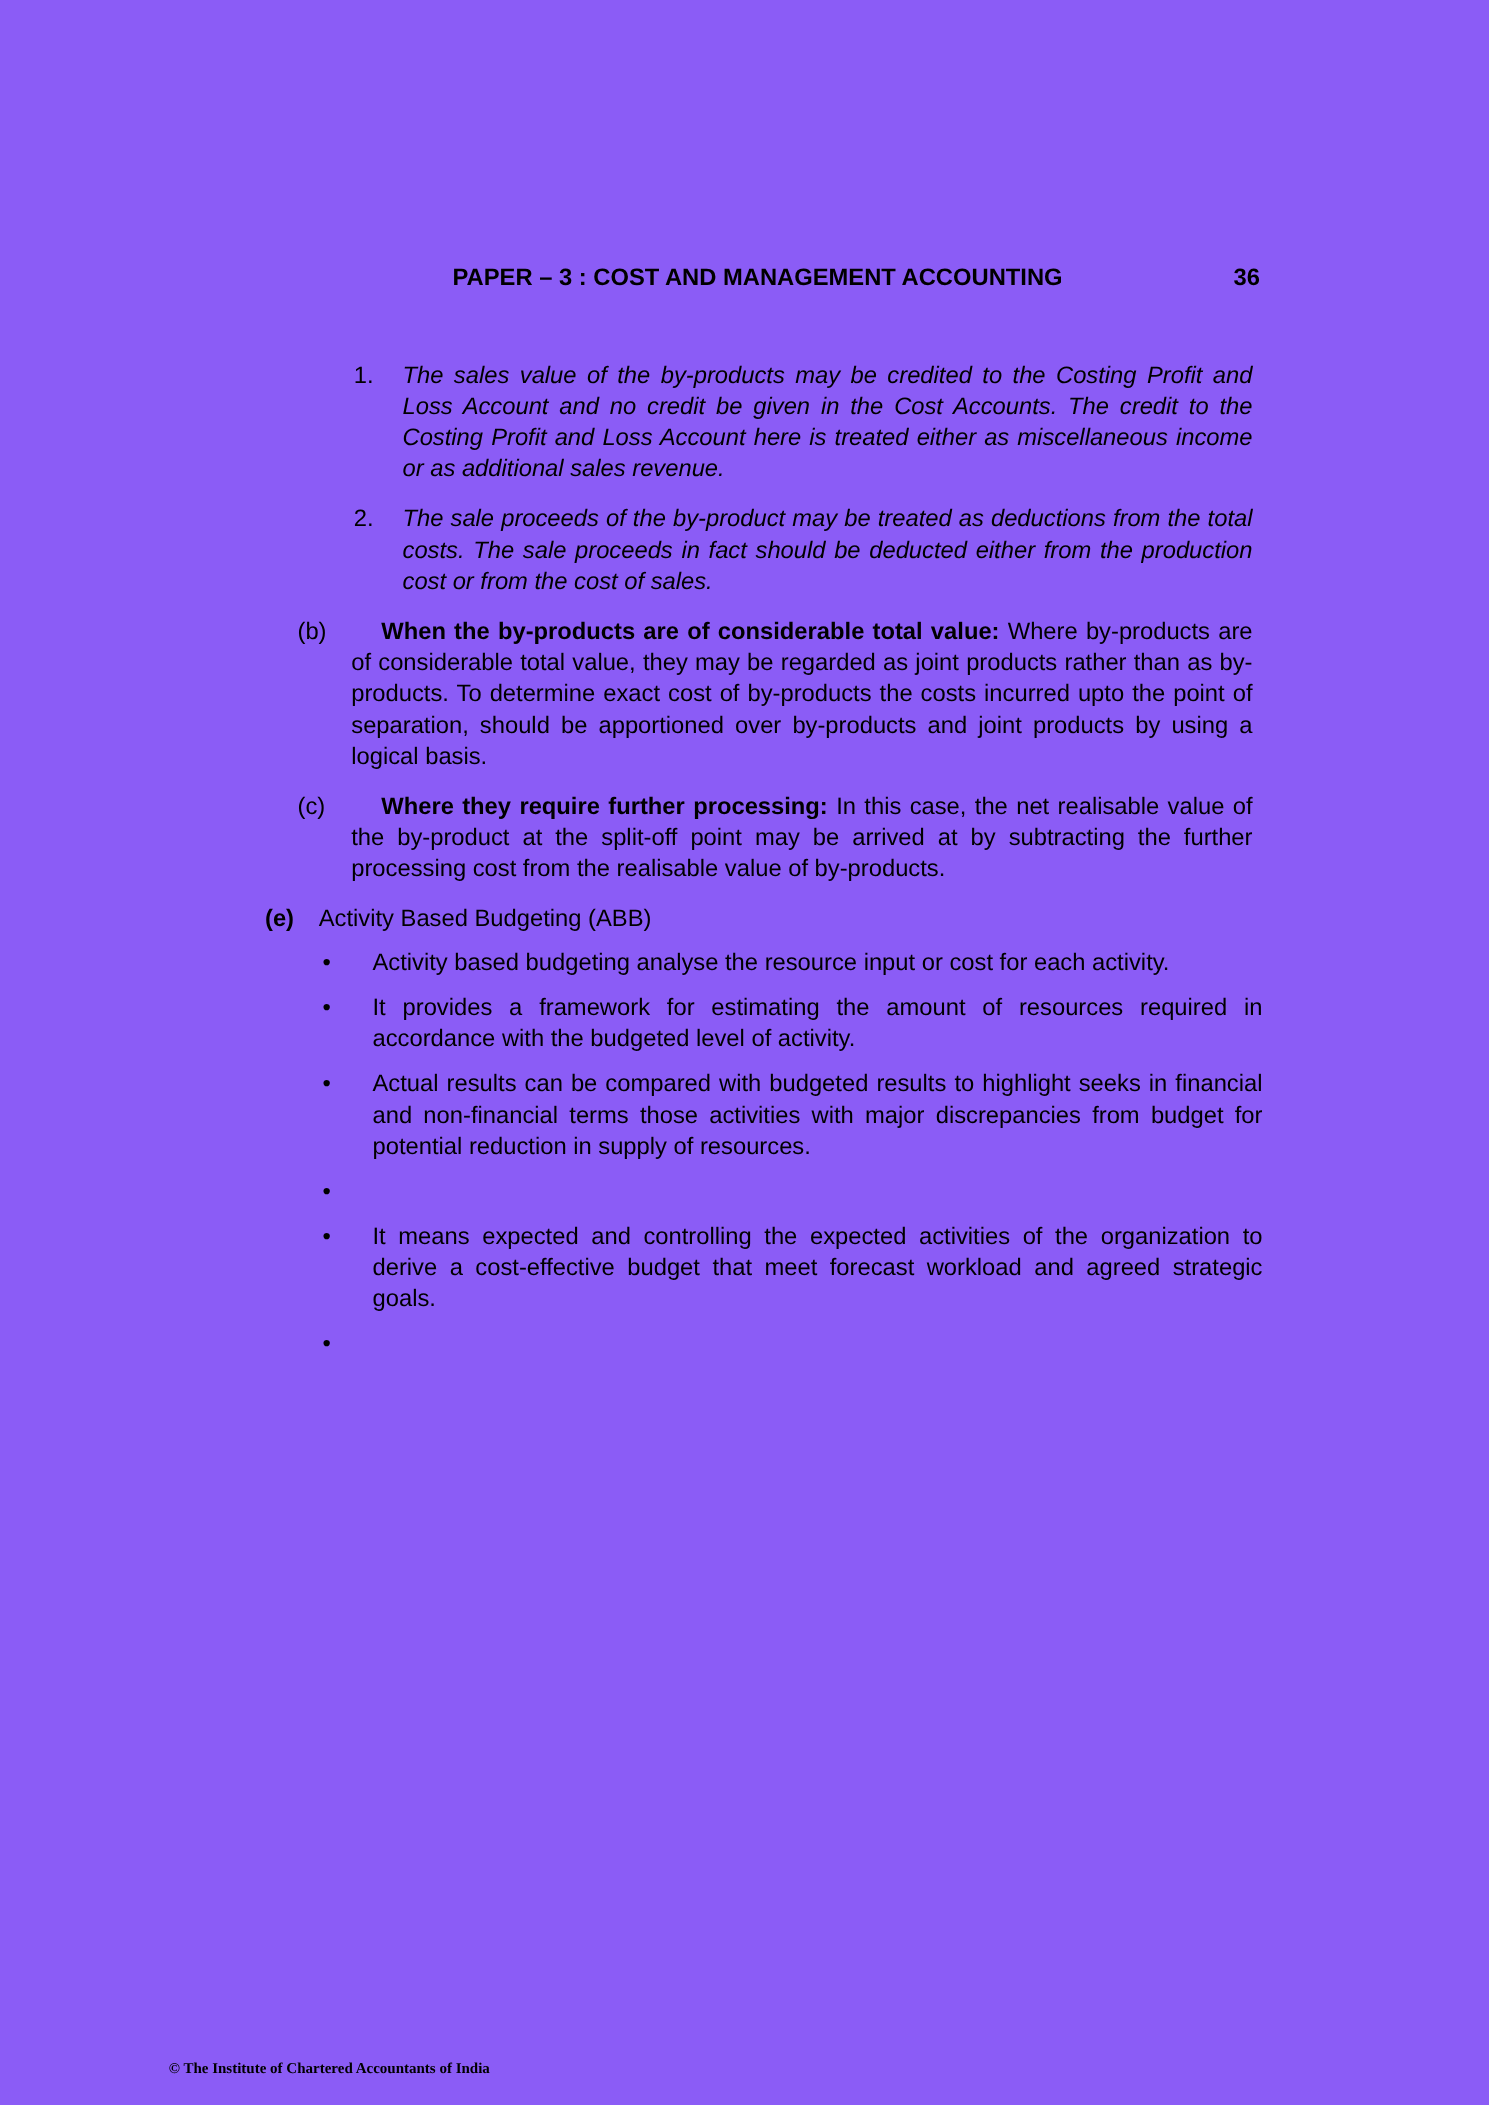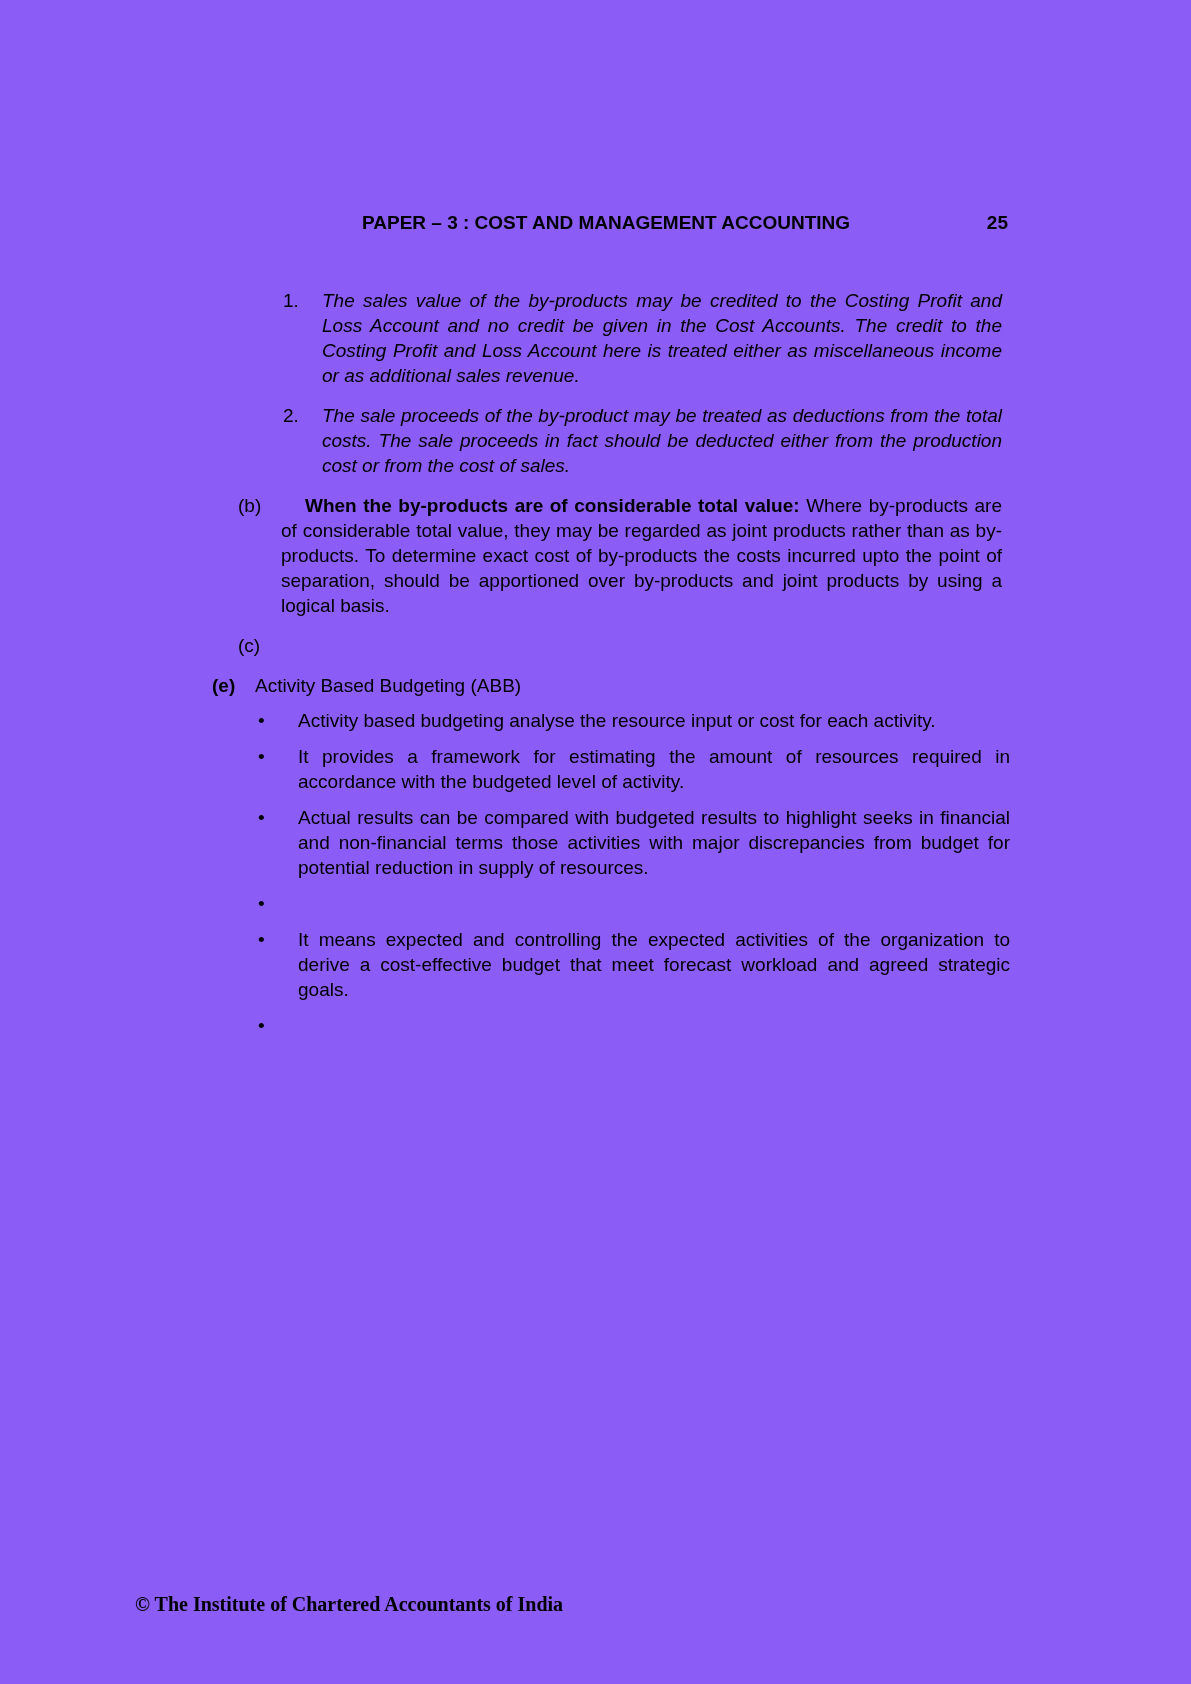--- a/index.html
+++ b/index.html
@@ -26,34 +26,34 @@
   .let-item .lbl{width:43px;}
   .let-item .txt{width:721px;}
   .lead{font-weight:bold;margin-left:24px;}
   .e-row{margin-left:212px;margin-bottom:10px;}
   .e-row .lbl{width:43px;font-weight:bold;}
   .e-row .txt{text-align:left;}
   .bullet{margin-left:258px;margin-bottom:11px;}
   .bullet .lbl{width:40px;}
   .bullet .txt{width:712px;}
   .footer{
-    position:absolute;left:135px;top:1591px;
+    position:absolute;left:135px;top:1641px;
     font-family:"Liberation Serif",serif;
-    font-weight:bold;font-size:20px;line-height:26px;
+    font-weight:bold;font-size:12px;line-height:26px;
     white-space:nowrap;
   }
 </style>
 </head>
 <body>
 
 <div class="page">
 
   <div class="header">
     <div class="title">PAPER – 3 : COST AND MANAGEMENT ACCOUNTING</div>
-    <div class="pnum">25</div>
+    <div class="pnum">36</div>
   </div>
 
   <div class="content">
 
     <div class="row num-item">
       <span class="lbl">1.</span>
       <div class="txt">The sales value of the by-products may be credited to the Costing Profit and Loss Account and no credit be given in the Cost Accounts. The credit to the Costing Profit and Loss Account here is treated either as miscellaneous income or as additional sales revenue.</div>
     </div>
 
     <div class="row num-item">
@@ -61,20 +61,21 @@
       <div class="txt">The sale proceeds of the by-product may be treated as deductions from the total costs. The sale proceeds in fact should be deducted either from the production cost or from the cost of sales.</div>
     </div>
 
     <div class="row let-item">
       <span class="lbl">(b)</span>
       <div class="txt"><b class="lead">When the by-products are of considerable total value:</b> <span>Where by-products are of considerable total value, they may be regarded as joint products rather than as by-products. To determine exact cost of by-products the costs incurred upto the point of separation, should be apportioned over by-products and joint products by using a logical basis.</span></div>
     </div>
 
     <div class="row let-item">
       <span class="lbl">(c)</span>
+      <div class="txt"><b class="lead">Where they require further processing:</b> <span>In this case, the net realisable value of the by-product at the split-off point may be arrived at by subtracting the further processing cost from the realisable value of by-products.</span></div>
     </div>
 
     <div class="row e-row">
       <span class="lbl">(e)</span>
       <div class="txt">Activity Based Budgeting (ABB)</div>
     </div>
 
     <div>
       <div class="row bullet">
         <span class="lbl">•</span>

